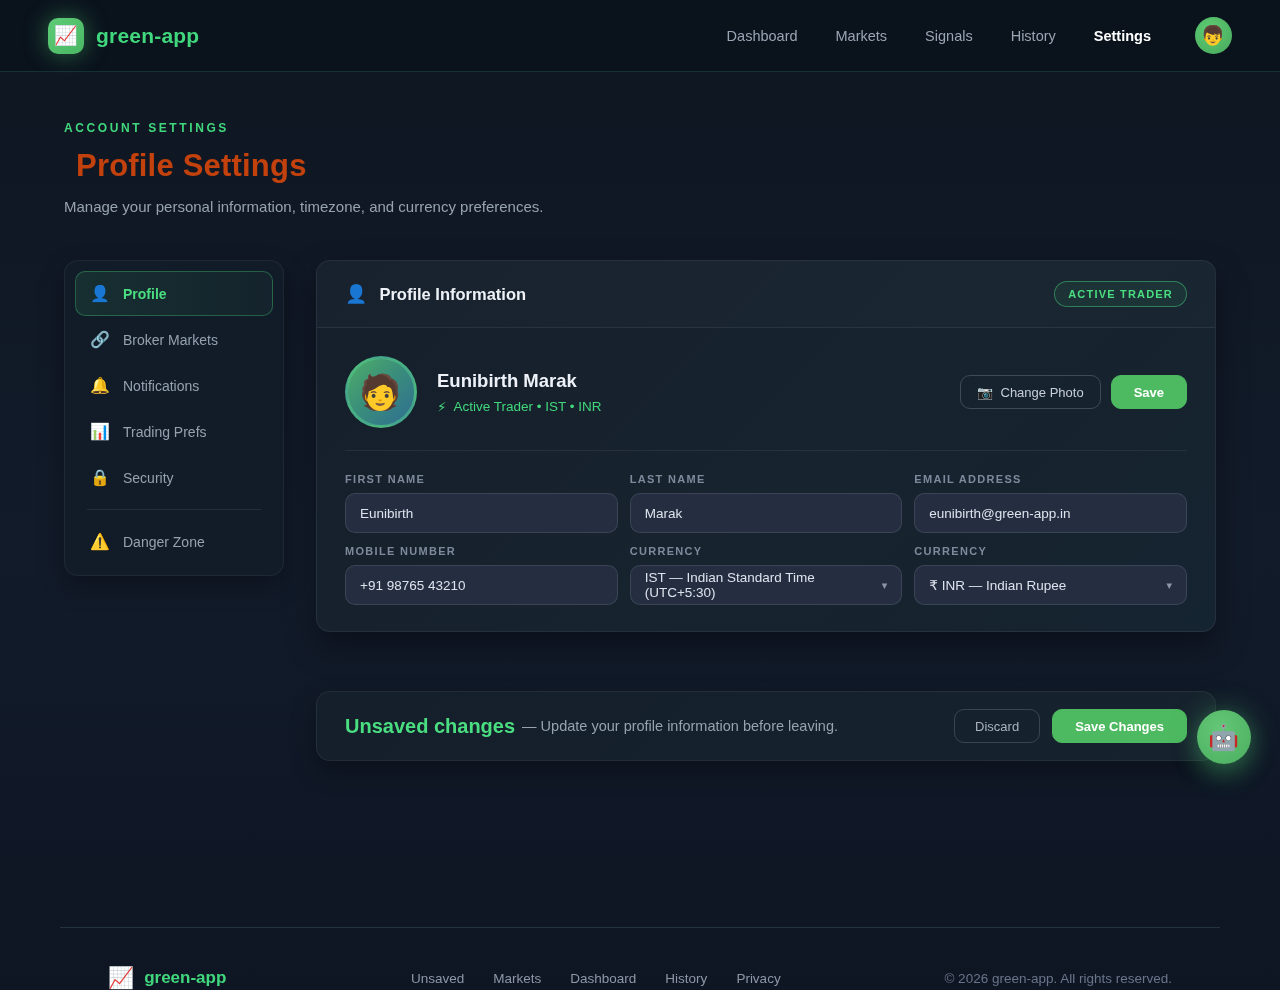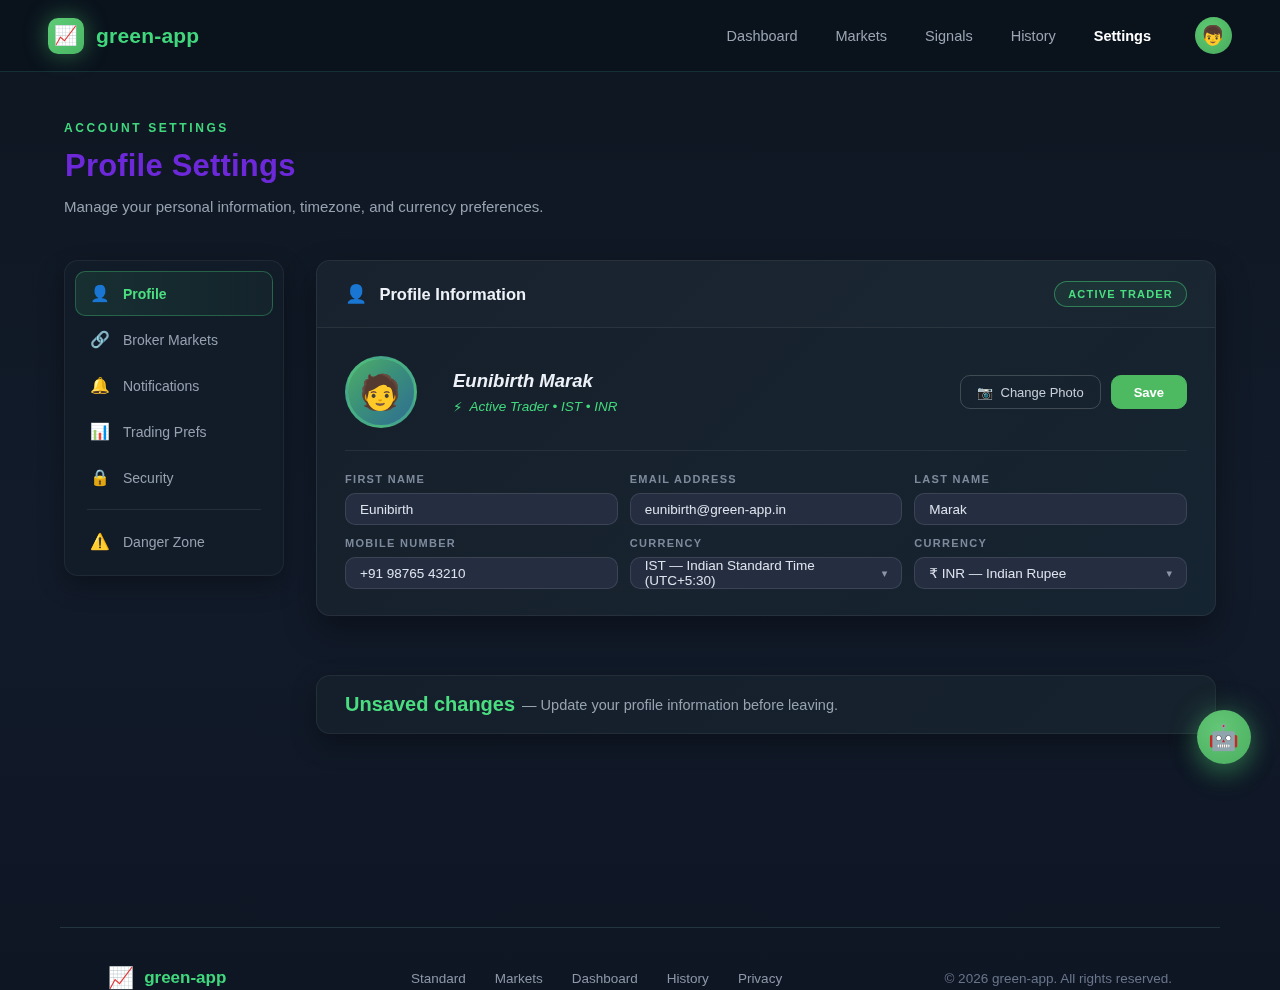--- a/index.html
+++ b/index.html
@@ -27,21 +27,21 @@
   .nav a.active { color:#ffffff; font-weight:bold; }
   .header-avatar {
     width:37px; height:37px; border-radius:50%; margin-left:44px;
     background:radial-gradient(circle at 40% 35%,#5ecb73,#47a95c); display:flex; align-items:center; justify-content:center;
     font-size:19px; cursor:pointer;
   }
 
   
   .main { padding:49px 64px 0; }
   .eyebrow { font-size:12px; font-weight:bold; letter-spacing:2.6px; color:#41d87d; }
-  .page-title { font-size:31px; font-weight:bold; color:#6d28d9; margin:13px 1px 14px; letter-spacing:.2px; }
+  .page-title { font-size:31px; font-weight:bold; color:#c2410c; margin:13px 12px 14px; letter-spacing:.2px; }
   .page-sub { font-size:15px; color:#97a2b1; margin-bottom:45px; }
 
   
   .grid { display:grid; grid-template-columns:220px 1fr; gap:32px; align-items:start; }
 
   
   .sidebar {
     background:#121c29; border:1px solid rgba(255,255,255,.06); border-radius:14px;
     padding:10px; box-shadow:0 10px 26px rgba(0,0,0,.30);
   }
@@ -75,32 +75,32 @@
   }
   .card-body { padding:28px 28px 26px; }
 
   .avatar-row { display:flex; align-items:center; padding-bottom:22px; margin-bottom:22px; border-bottom:1px solid rgba(255,255,255,.07); }
   .big-avatar {
     width:72px; height:72px; border-radius:50%; flex:none;
     background:linear-gradient(135deg,#4fae68 0%,#3a8f7a 45%,#2f6d93 100%);
     border:3px solid rgba(84,200,140,.55);
     display:flex; align-items:center; justify-content:center; font-size:34px;
   }
-  .who { margin-left:36px;font-style:italic; }
+  .who { margin-left:20px; }
   .who-name { font-size:18.5px; font-weight:bold; color:#eef2f8; }
   .who-meta { margin-top:7px; font-size:13.5px; color:#41d87d; display:flex; align-items:center; gap:7px; }
   .avatar-actions { margin-left:auto; display:flex; gap:10px; }
   .btn { border-radius:10px; font-size:13px; cursor:pointer; height:34px; display:inline-flex; align-items:center; justify-content:center; font-family:inherit; }
   .btn-ghost { background:transparent; border:1px solid rgba(255,255,255,.18); color:#c7ced9; padding:0 16px; gap:7px; }
   .btn-green { background:#4db960; border:1px solid #4db960; color:#fff; font-weight:bold; padding:0 22px; }
 
   .form-grid { display:grid; grid-template-columns:1fr 1fr 1fr; column-gap:24px; row-gap:20px;gap:12px; }
   .field-label { display:block; font-size:11px; font-weight:bold; letter-spacing:1.3px; color:#7e8a9c; margin-bottom:8px; }
   .text-input, .select {
-    width:100%; height:32px; background:#252e41; border:1px solid rgba(255,255,255,.10);
+    width:100%; height:40px; background:#252e41; border:1px solid rgba(255,255,255,.10);
     border-radius:10px; color:#dde3ec; font-size:13.5px; padding:0 14px; font-family:inherit; outline:none;
   }
   .select { display:flex; align-items:center; cursor:pointer; }
   .select .chev { margin-left:auto; color:#8b96a8; font-size:11px; }
 
   
   .unsaved {
     margin-top:27px; display:flex; align-items:center; padding:17px 28px;
     background:linear-gradient(135deg,#141f2b,#16222d);
     border:1px solid rgba(255,255,255,.06); border-radius:14px;
@@ -214,26 +214,26 @@
               <button class="btn btn-green">Save</button>
             </div>
           </div>
 
           <div class="form-grid">
             <div class="field">
               <label class="field-label">FIRST NAME</label>
               <input class="text-input" type="text" value="Eunibirth" style="">
             </div>
             <div class="field">
+              <label class="field-label">LAST NAME</label>
+              <input class="text-input" type="text" value="Marak" style="">
+            </div>
+            <div class="field">
               <label class="field-label">EMAIL ADDRESS</label>
               <input class="text-input" type="text" value="eunibirth@green-app.in" style="">
-            </div>
-            <div class="field">
-              <label class="field-label">LAST NAME</label>
-              <input class="text-input" type="text" value="Marak" style="">
             </div>
             <div class="field">
               <label class="field-label">MOBILE NUMBER</label>
               <input class="text-input" type="text" value="+91 98765 43210" style="">
             </div>
             <div class="field">
               <label class="field-label">CURRENCY</label>
               <div class="select">
                 <span>IST — Indian Standard Time (UTC+5:30)</span>
                 <span class="chev">▾</span>
@@ -247,37 +247,41 @@
               </div>
             </div>
           </div>
 
         </div>
       </div>
 
       <div class="unsaved">
         <span class="unsaved-status">Unsaved changes</span>
         <span class="unsaved-msg">— Update your profile information before leaving.</span>
+        <div class="unsaved-actions">
+          <button class="btn btn-ghost2">Discard</button>
+          <button class="btn btn-green">Save Changes</button>
+        </div>
       </div>
     </div>
   </div>
 
   <div class="fab">
     <span>🤖</span>
   </div>
 
   <div class="footer">
     <div class="footer-divider"></div>
     <div class="footer-row">
       <div class="f-brand">
         <span class="f-logo">📈</span>
         <span class="f-name">green-app</span>
       </div>
       <div class="f-links">
-        <a>Standard</a>
+        <a>Unsaved</a>
         <a>Markets</a>
         <a>Dashboard</a>
         <a>History</a>
         <a>Privacy</a>
       </div>
       <div class="f-copy">© 2026 green-app. All rights reserved.</div>
     </div>
   </div>
 
 </div>

